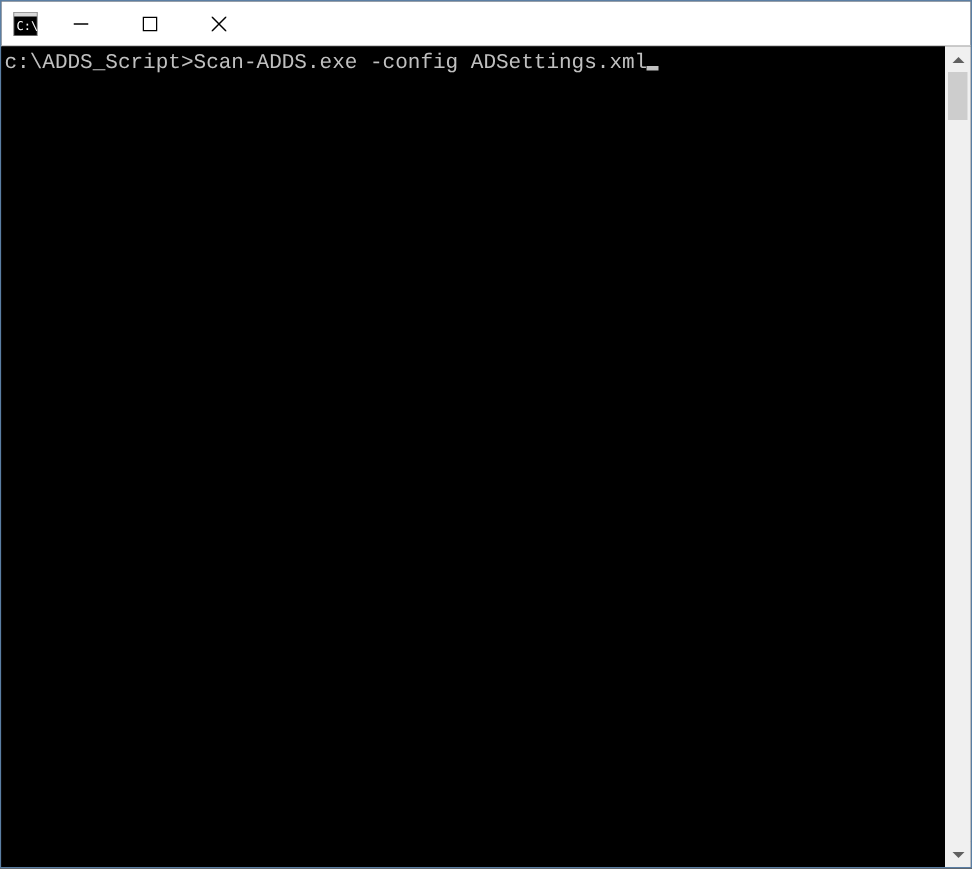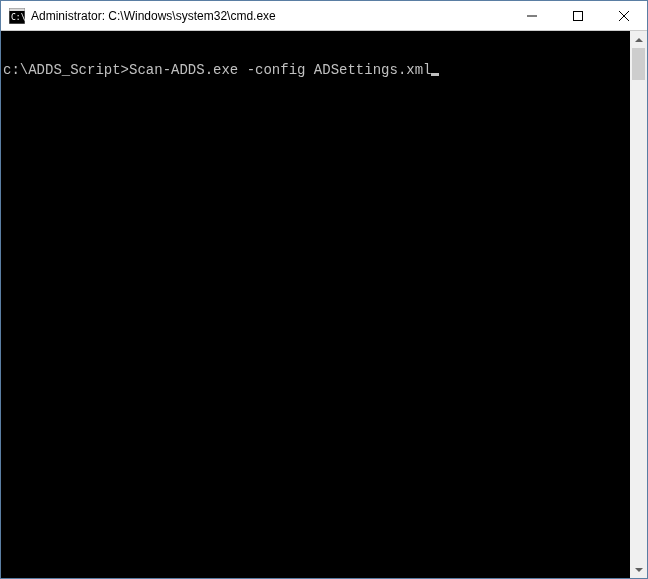--- a/index.html
+++ b/index.html
@@ -66,21 +66,20 @@
     .terminal {
       flex: 1;
       background: #000;
       color: #c0c0c0;
       font-family: Consolas, "Courier New", monospace;
       font-size: 14px;
       line-height: 18px;
       padding: 2px 0 0 2px;
       white-space: pre;
       overflow: hidden;
-      margin-top: 28px;
     }
     .prompt-line { display: inline; }
     .cursor {
       display: inline-block;
       width: 8px;
       height: 3px;
       background: #c0c0c0;
       vertical-align: baseline;
       margin-left: 0;
       transform: translateY(2px);
@@ -134,21 +133,20 @@
 <div class="window">
   <div class="titlebar">
     <span class="title-icon">
       <svg width="16" height="16" viewBox="0 0 16 16">
         <rect x="0" y="0" width="16" height="16" fill="#000"></rect>
         <rect x="0" y="0" width="16" height="3" fill="#d9d9d9"></rect>
         <rect x="0" y="0" width="16" height="16" fill="none" stroke="#888" stroke-width="1"></rect>
         <text x="2" y="12" font-family="Consolas,monospace" font-size="8" fill="#fff">C:\</text>
       </svg>
     </span>
-    <span class="title-text">Administrator: C:\Windows\system32\cmd.exe</span>
     <div class="title-buttons">
       <button class="title-btn">
         <svg width="10" height="10" viewBox="0 0 10 10">
             <line x1="0" y1="5" x2="10" y2="5" stroke="#000" stroke-width="1"></line>
           </svg>
       </button>
       <button class="title-btn">
         <svg width="10" height="10" viewBox="0 0 10 10">
             <rect x="0.5" y="0.5" width="9" height="9" fill="none" stroke="#000" stroke-width="1"></rect>
           </svg>

